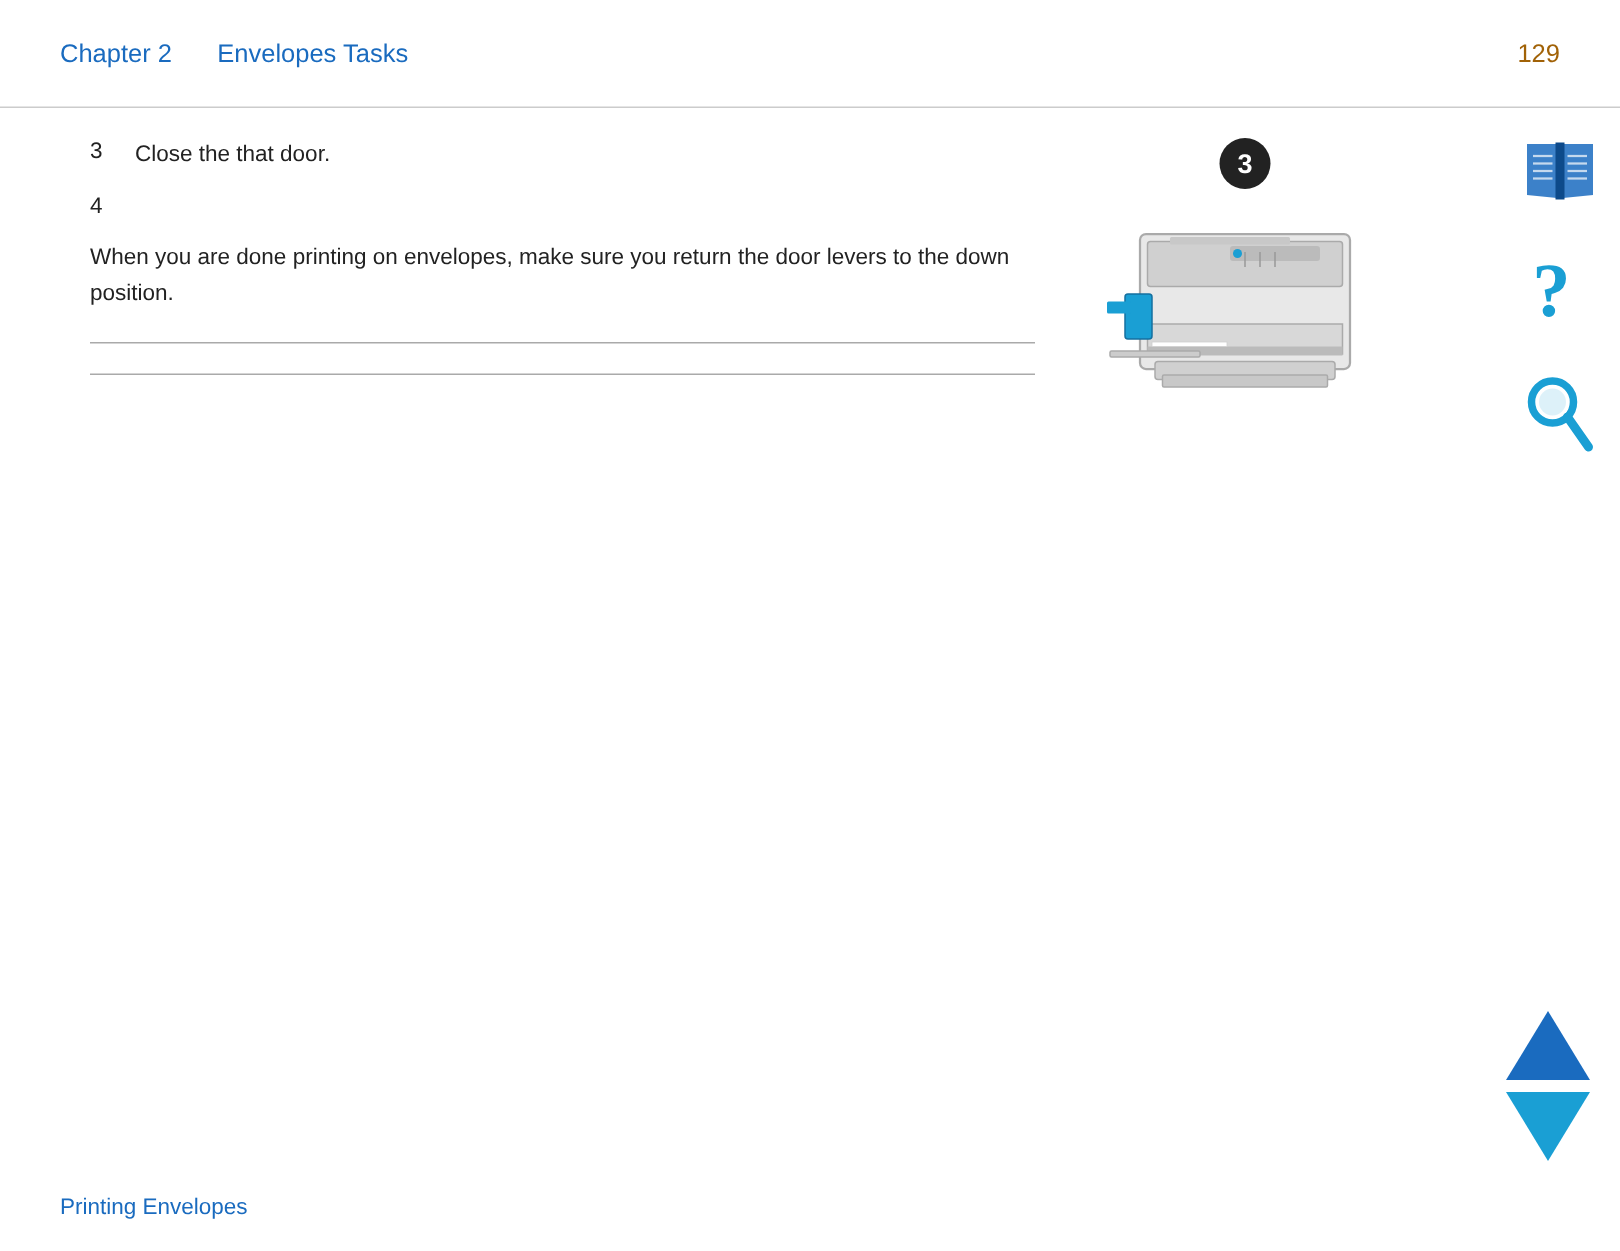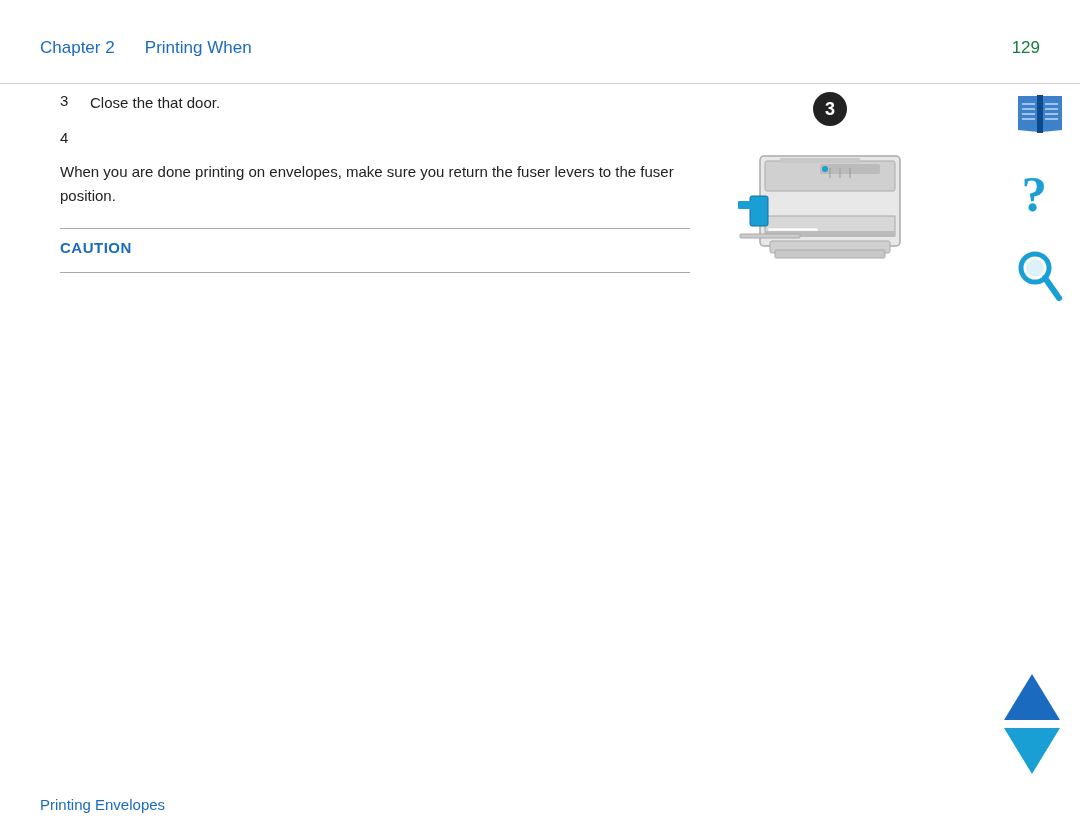--- a/index.html
+++ b/index.html
@@ -11,21 +11,21 @@
       font-family: Arial, Helvetica, sans-serif;
       font-size: 15px;
       color: #222;
       overflow: hidden;
       position: relative;
     }
 
     
     .header {
       position: absolute;
-      top: 12px;
+      top: 0;
       left: 0;
       right: 0;
       height: 72px;
       display: flex;
       align-items: center;
       justify-content: space-between;
       padding: 0 40px;
       border-bottom: 1px solid #ccc;
     }
 
@@ -41,21 +41,21 @@
       font-weight: normal;
     }
 
     .header-title {
       color: #1a6bbf;
       font-size: 17px;
       font-weight: normal;
     }
 
     .header-page {
-      color: #15803d;
+      color: #a16207;
       font-size: 17px;
       font-weight: normal;
     }
 
     
     .main-content {
       position: absolute;
       top: 72px;
       left: 40px;
       right: 120px;
@@ -225,43 +225,42 @@
       text-align: center;
     }
   </style>
 </head>
 <body>
 
 <div class="header">
   <div class="header-left">
     <span class="header-chapter">Chapter 2</span>
     <span class="header-chapter">&nbsp;&nbsp;&nbsp;</span>
-    <span class="header-title">Printing When</span>
+    <span class="header-title">Envelopes Tasks</span>
   </div>
   <div class="header-page">129</div>
 </div>
 
 <div class="main-content">
   <div class="content-wrapper">
 
     <div class="text-area">
 
       <div class="step-item">
         <span class="step-number">3</span>
         <span class="step-text">Close the that door.</span>
       </div>
 
       <div class="step-item">
         <span class="step-number">4</span>
       </div>
 
-      <p class="note-text">When you are done printing on envelopes, make sure you return the fuser levers to the fuser position.</p>
+      <p class="note-text">When you are done printing on envelopes, make sure you return the door levers to the down position.</p>
 
       <div class="caution-section">
-        <div class="caution-label">CAUTION</div>
       </div>
     </div>
 
     <div class="printer-area">
 
       <div class="step-circle">
         <span>3</span>
       </div>
 
       <svg class="printer-svg" viewBox="0 0 200 170">

